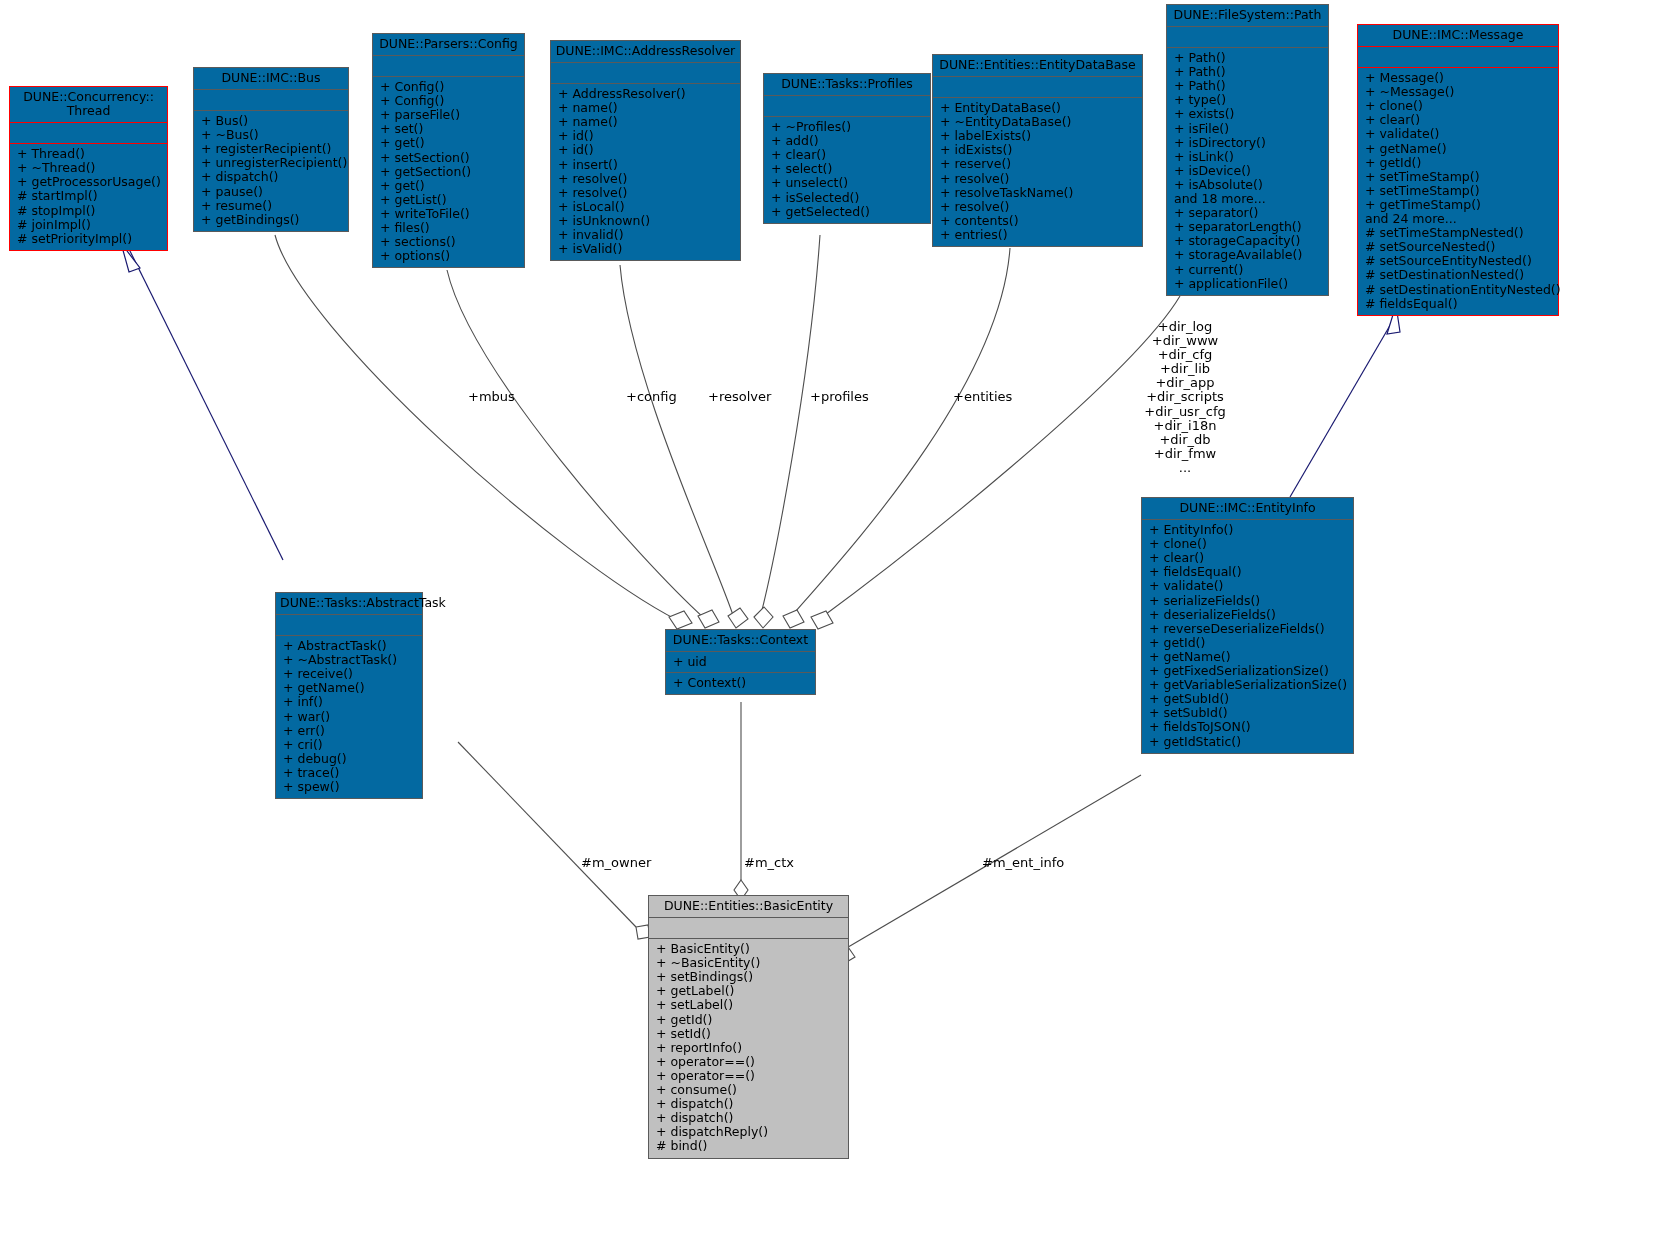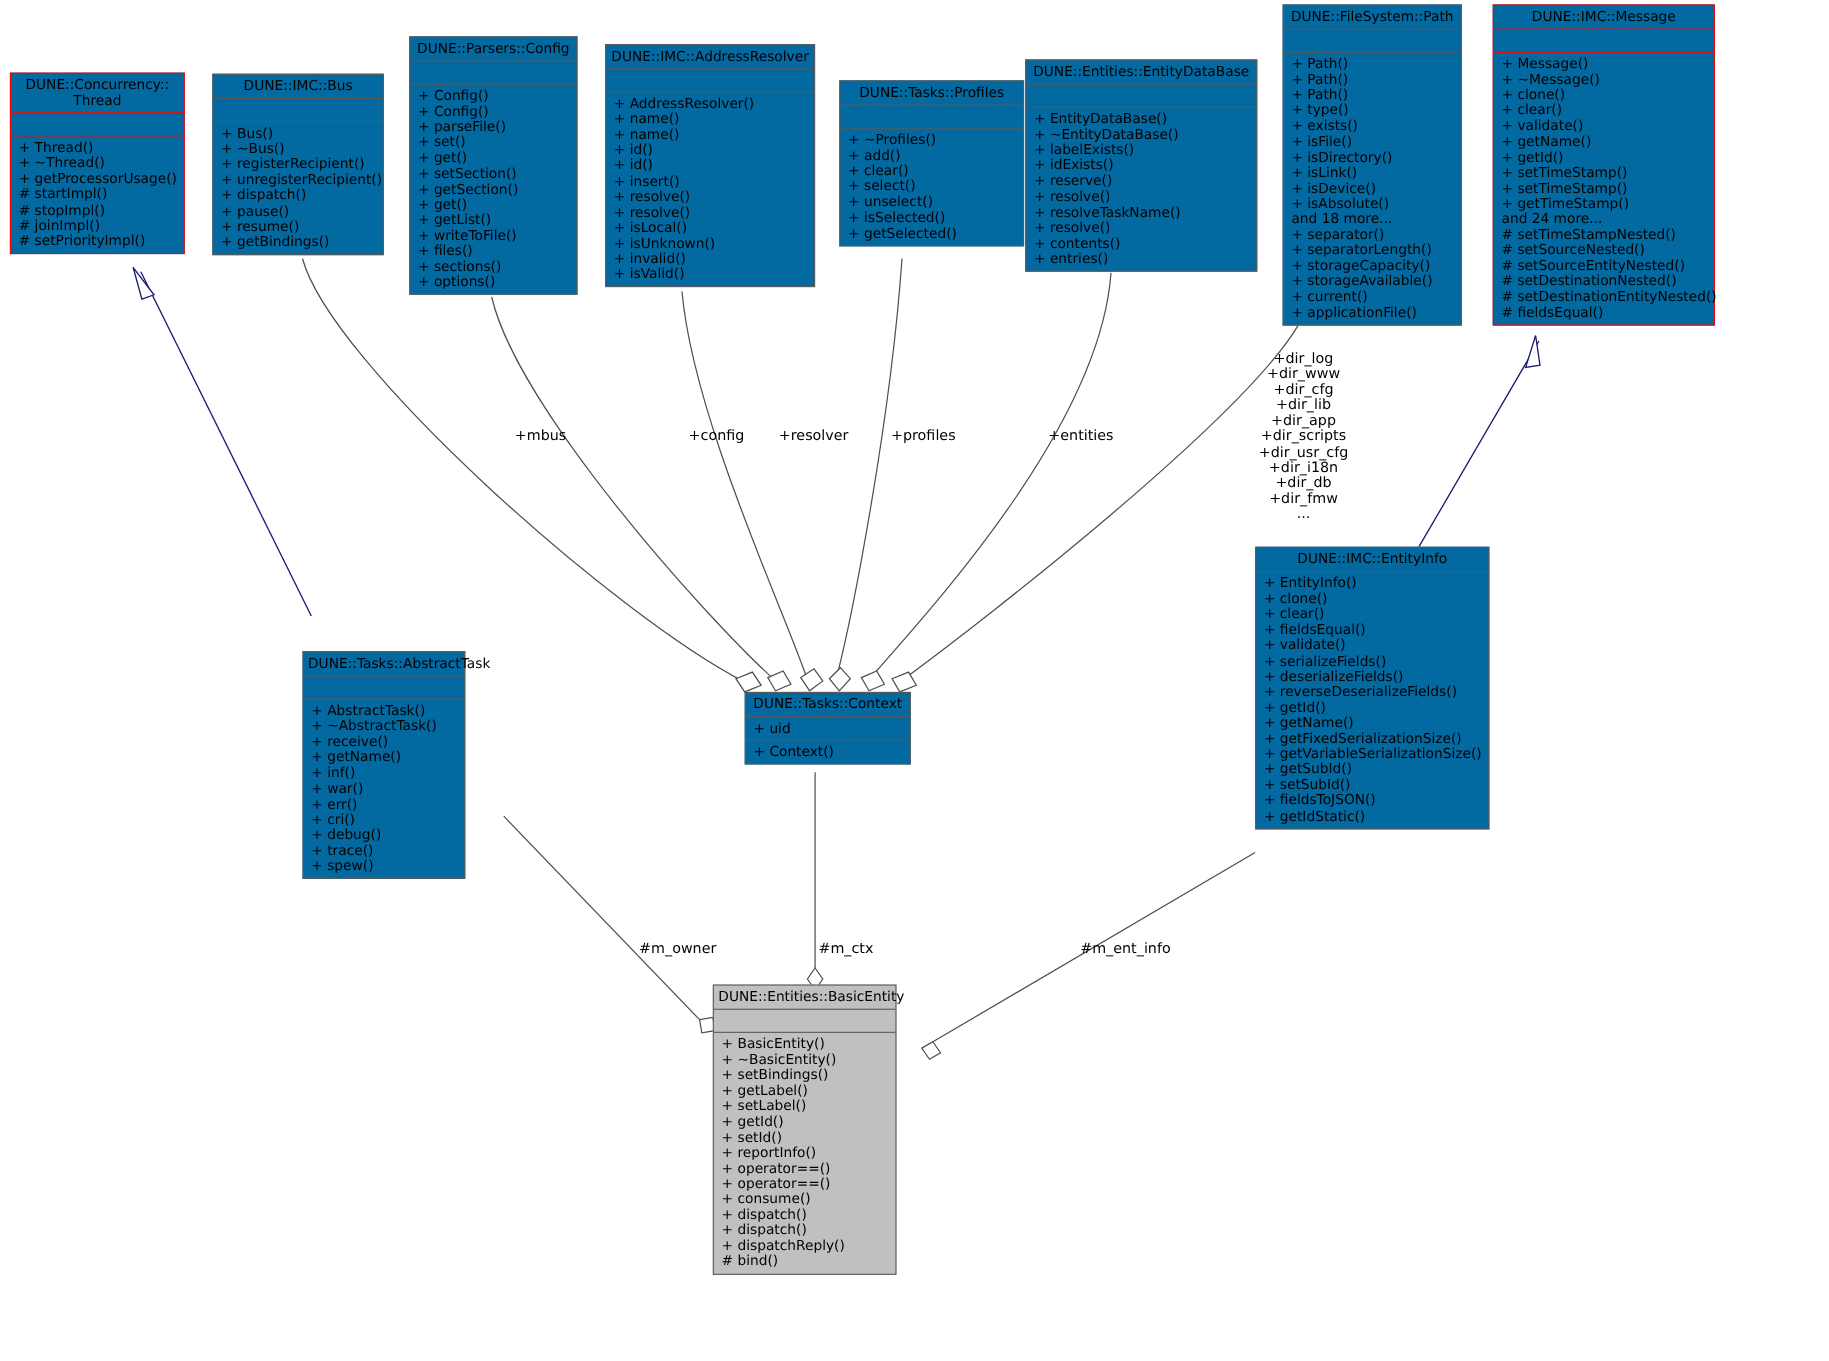--- a/index.html
+++ b/index.html
@@ -27,20 +27,21 @@
     position: absolute;
     box-sizing: border-box;
     border: 1px solid #5a5a5a;
     background: #0369a1;
     font-size: 12.5px;
     line-height: 14.1px;
     color: #000000;
   }
   .uml-box.redbox {
     border: 1px solid #ff0000;
+    margin-top: 20px;
   }
   .uml-box.gray {
     background: #c0c0c0;
   }
   .uml-title {
     text-align: center;
     padding: 3px 4px 4px 4px;
     border-bottom: 1px solid #5a5a5a;
     white-space: pre-line;
   }
@@ -308,31 +309,31 @@
       <div class="uml-row">+ inf()</div>
       <div class="uml-row">+ war()</div>
       <div class="uml-row">+ err()</div>
       <div class="uml-row">+ cri()</div>
       <div class="uml-row">+ debug()</div>
       <div class="uml-row">+ trace()</div>
       <div class="uml-row">+ spew()</div>
     </div>
   </div>
 
-  <div class="uml-box" style="left:665px; top:629px; width:151px;margin-left:12px;">
+  <div class="uml-box" style="left:665px; top:629px; width:151px;">
     <div class="uml-title">DUNE::Tasks::Context</div>
     <div class="uml-attrs">
       <div class="uml-row">+ uid</div>
     </div>
     <div class="uml-ops">
       <div class="uml-row">+ Context()</div>
     </div>
   </div>
 
-  <div class="uml-box gray" style="left:648px; top:895px; width:167px;">
+  <div class="uml-box gray" style="left:648px; top:895px; width:201px;">
     <div class="uml-title">DUNE::Entities::BasicEntity</div>
     <div class="uml-attrs"></div>
     <div class="uml-ops">
       <div class="uml-row">+ BasicEntity()</div>
       <div class="uml-row">+ ~BasicEntity()</div>
       <div class="uml-row">+ setBindings()</div>
       <div class="uml-row">+ getLabel()</div>
       <div class="uml-row">+ setLabel()</div>
       <div class="uml-row">+ getId()</div>
       <div class="uml-row">+ setId()</div>

